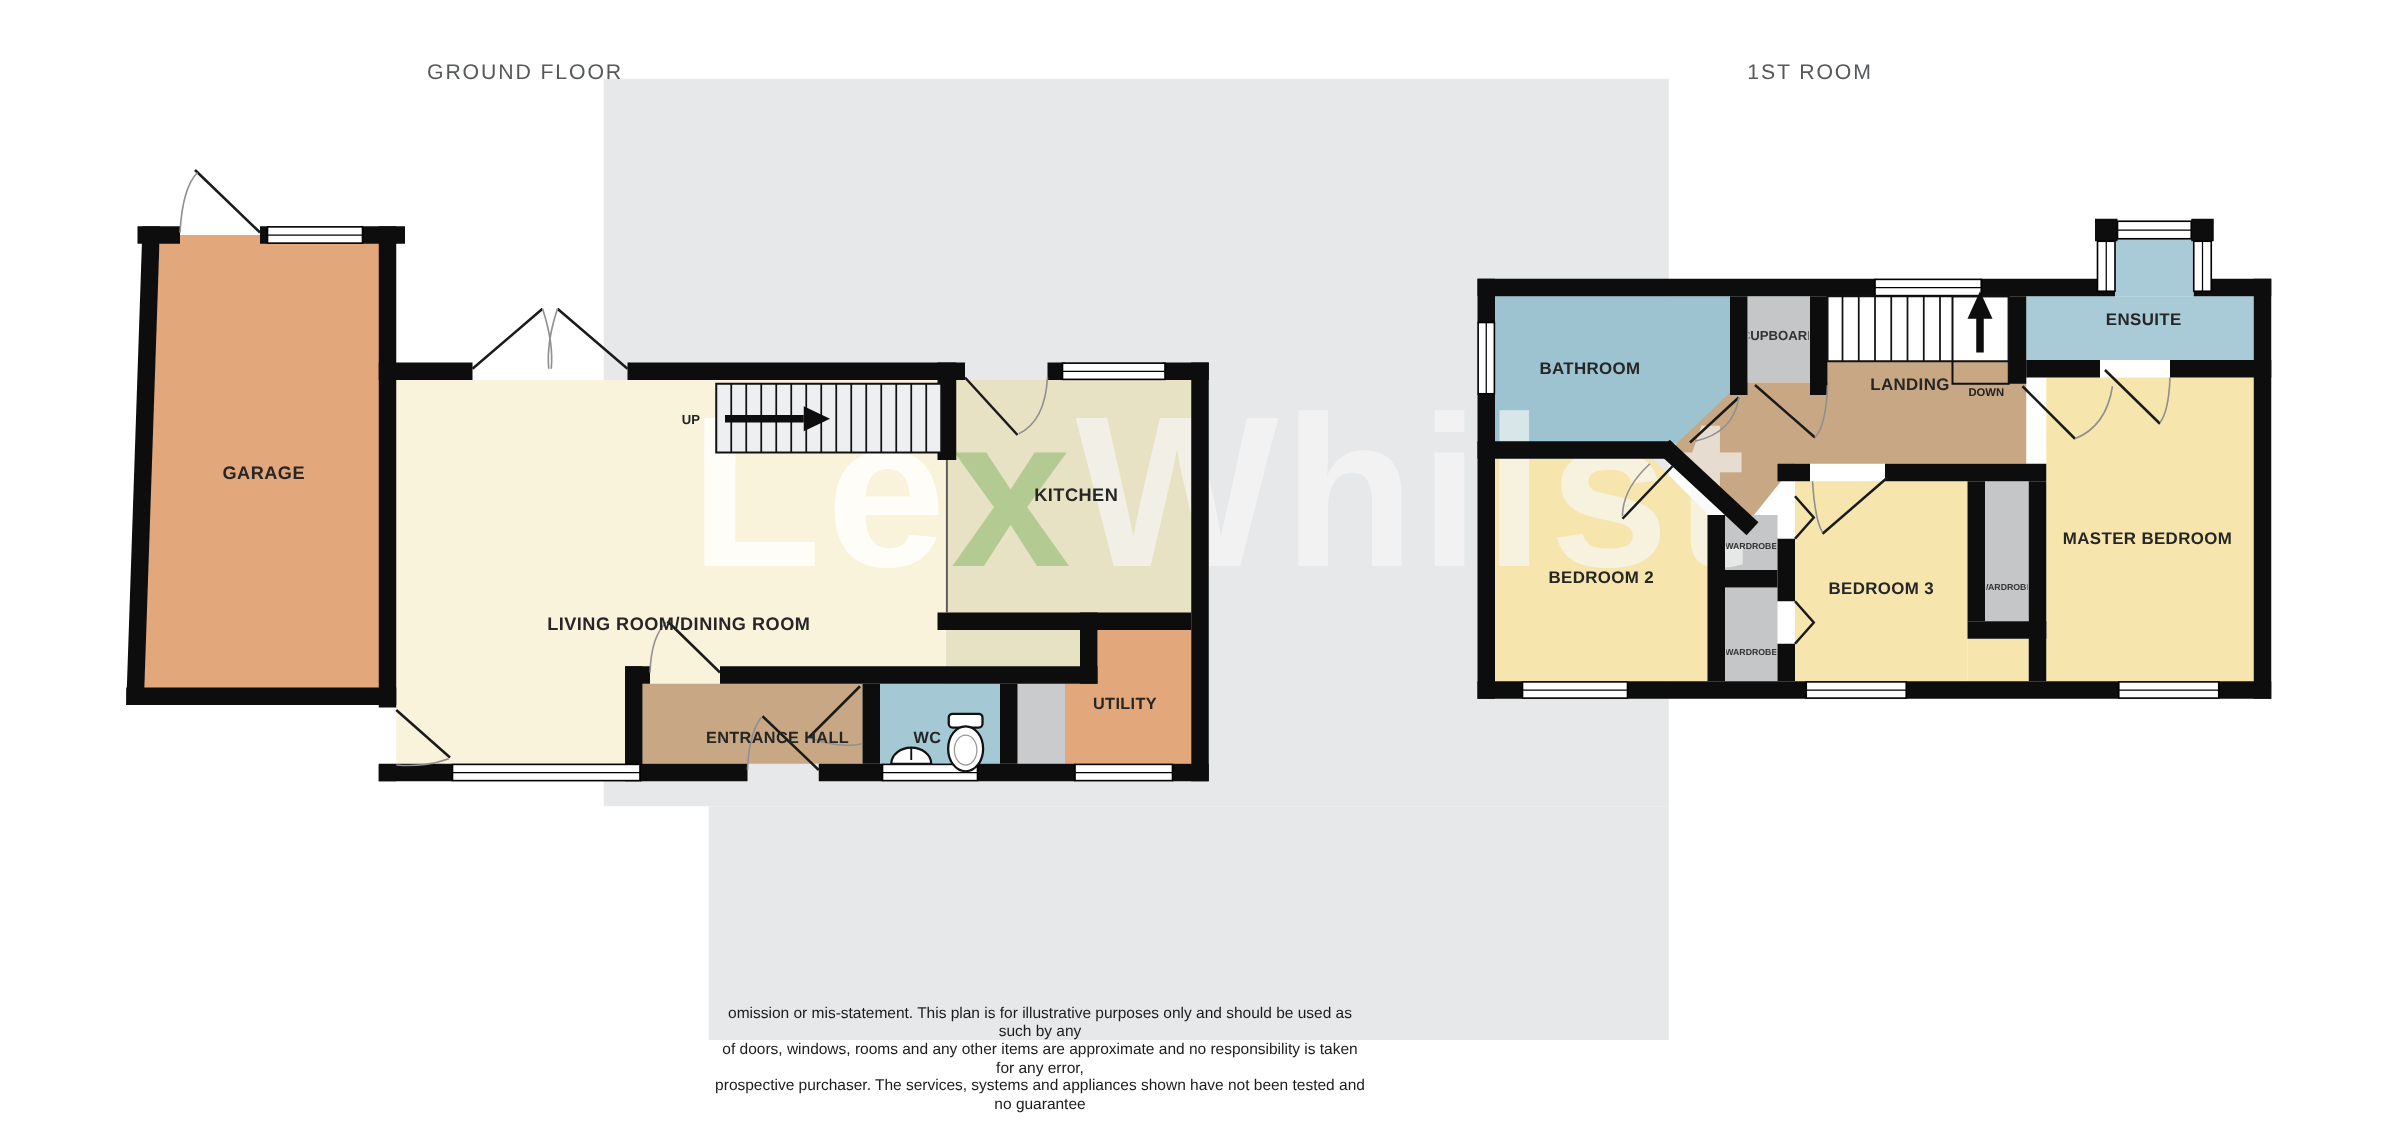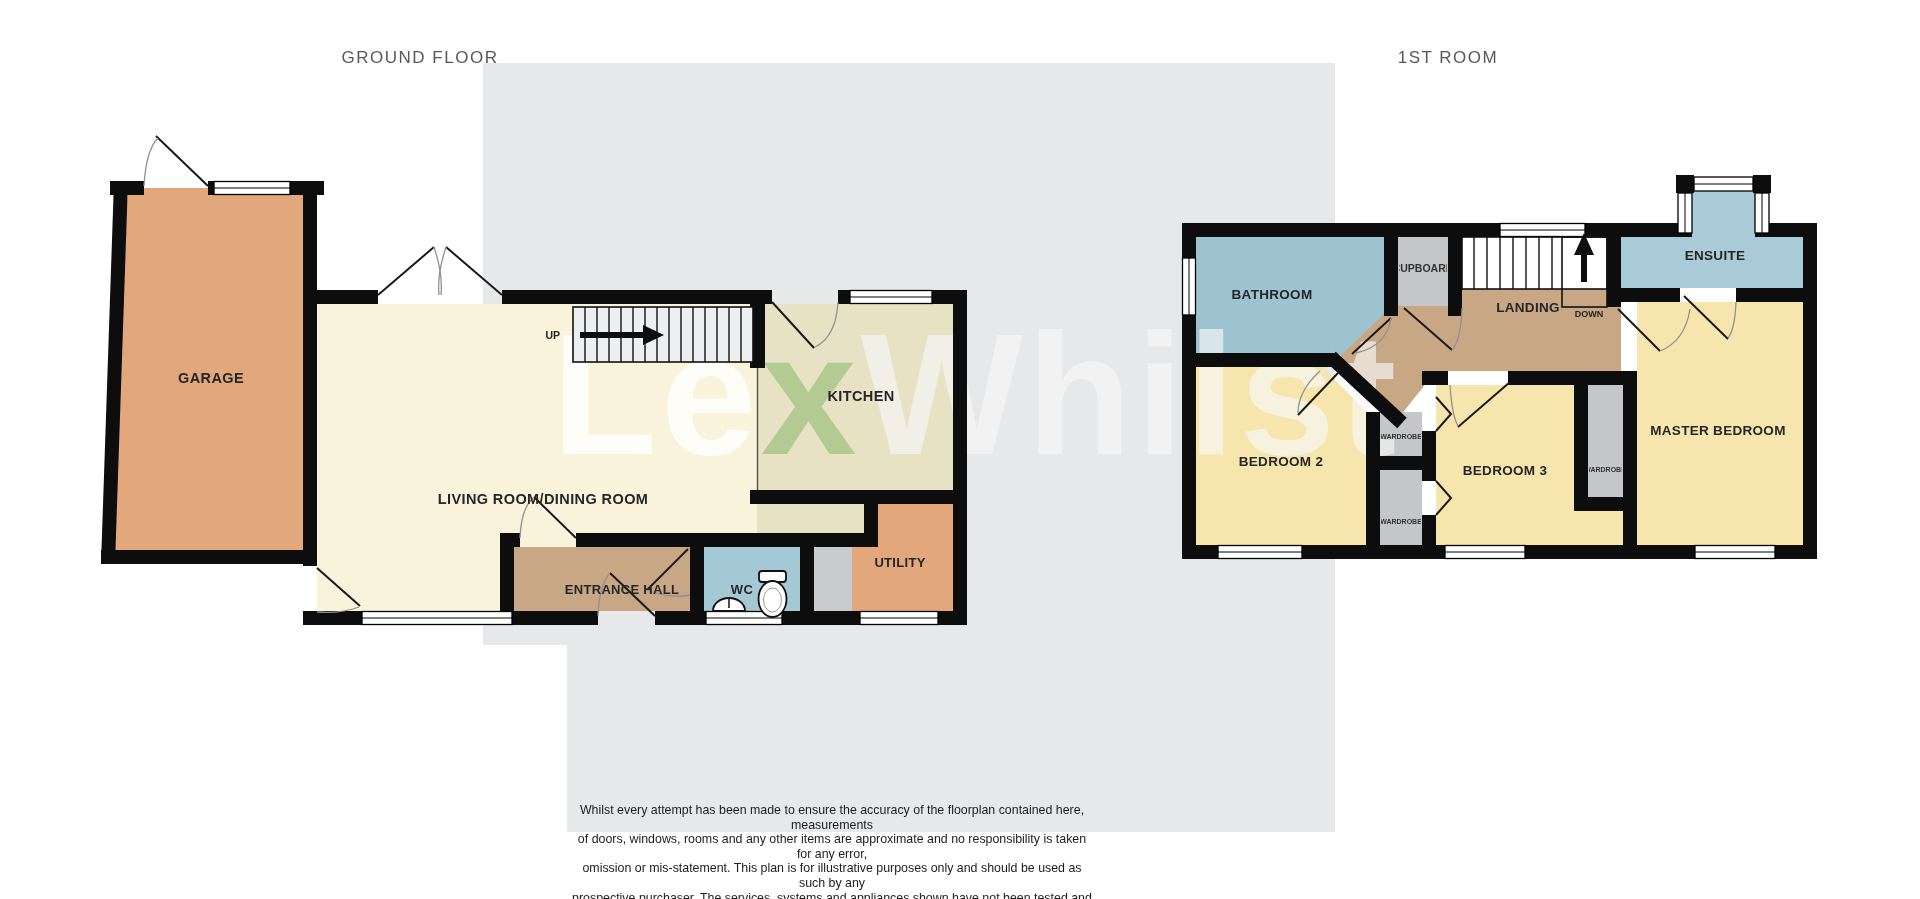--- a/index.html
+++ b/index.html
@@ -320,20 +320,19 @@
       <text class="room-label-1f" x="1718" y="435">MASTER BEDROOM</text>
       <text class="room-label-1f" x="1281" y="466">BEDROOM 2</text>
       <text class="room-label-1f" x="1505" y="475">BEDROOM 3</text>
       <text class="tiny-label" x="1401" y="439" clip-path="url(#clip-w1)">WARDROBE</text>
       <text class="tiny-label" x="1401" y="524" clip-path="url(#clip-w2)">WARDROBE</text>
       <text class="tiny-label" x="1605" y="472" clip-path="url(#clip-w3)">WARDROBE</text>
     </g>
   </svg>
 
   <div id="disclaimer">
-    <div>Whilst every attempt has been made to ensure the accuracy of the floorplan contained here, measurements</div>
+    <div>omission or mis-statement. This plan is for illustrative purposes only and should be used as such by any</div>
     <div>of doors, windows, rooms and any other items are approximate and no responsibility is taken for any error,</div>
-    <div>omission or mis-statement. This plan is for illustrative purposes only and should be used as such by any</div>
     <div>prospective purchaser. The services, systems and appliances shown have not been tested and no guarantee</div>
 
   </div>
 
 </div>
 
 </body></html>

